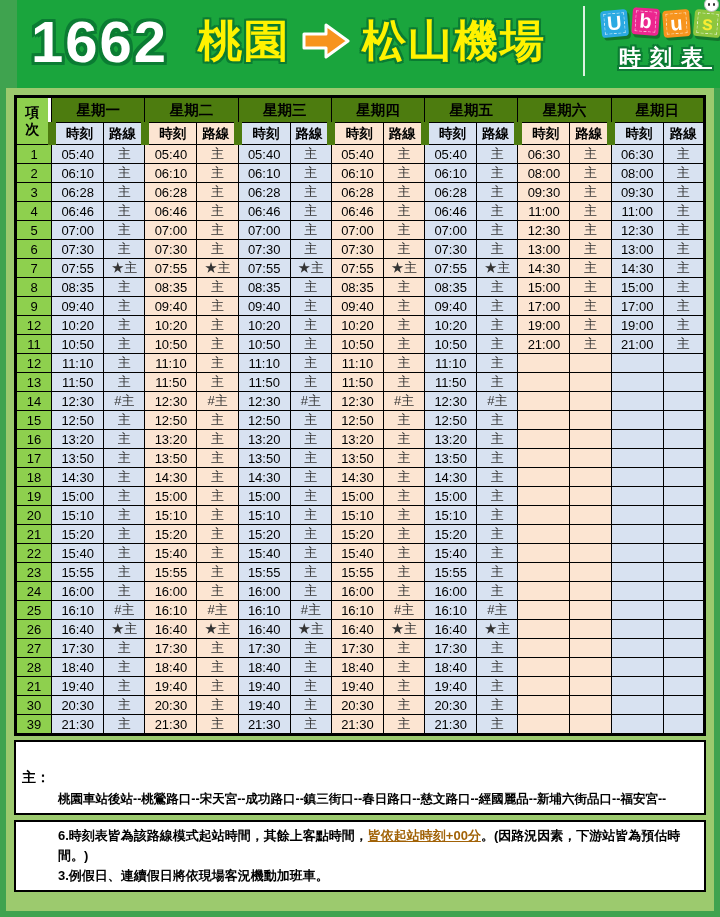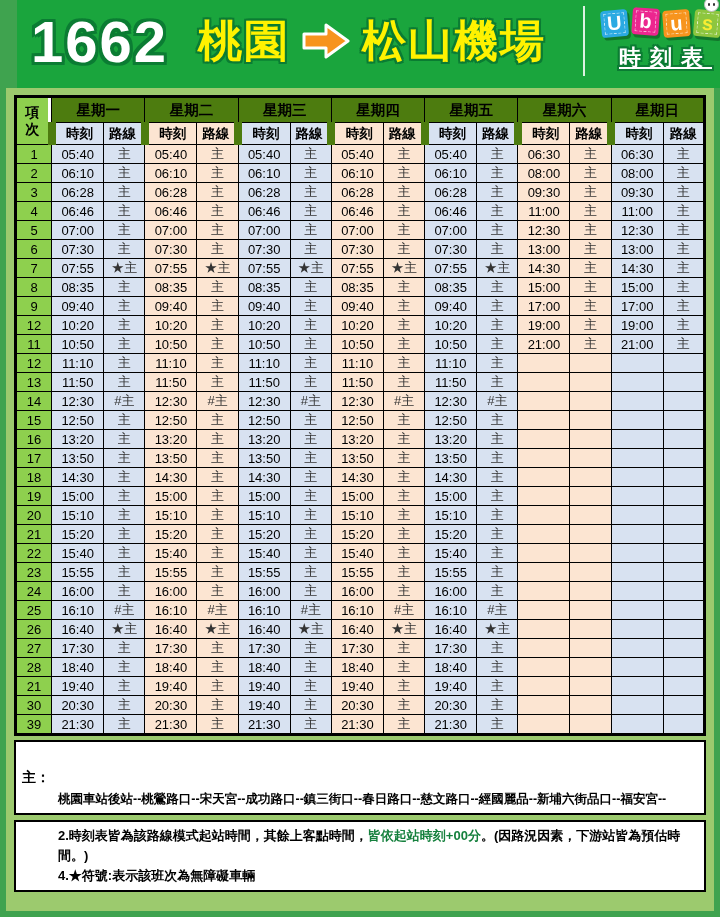--- a/index.html
+++ b/index.html
@@ -62,21 +62,21 @@
   
   .main-route-box { margin-top:4px; background:#fff; border:2px solid #000; padding:4px 8px 4px 6px;
                     display:flex; align-items:center; min-height:48px; }
   .main-route-label { font-size:14px; font-weight:700; margin-right:8px; white-space:nowrap; }
   .main-route-lines { font-size:12.5px; font-weight:700; line-height:1.55;margin-top:44px; }
 
   
   .notes-box { margin-top:5px; background:#fff; border:2px solid #000; padding:4px 10px 4px 8px; }
   .note-line { font-size:13px; font-weight:700; line-height:20px; color:#000; }
   .note-line.indent { padding-left:34px; }
-  .note-red { color:#15803d; font-weight:800; }
+  .note-red { color:#a16207; text-decoration:underline; font-weight:800; }
 </style>
 </head>
 <body>
 
 <div class="page">
 
   <div class="banner">
     <div class="route-number o3">1662</div>
     <div class="city origin o2">桃園</div>
     <div class="arrow-wrap">
@@ -681,19 +681,19 @@
     </table>
 
     <div class="main-route-box">
       <div class="main-route-label">主：</div>
       <div class="main-route-lines">
         <div>桃園車站後站--桃鶯路口--宋天宮--成功路口--鎮三街口--春日路口--慈文路口--經國麗品--新埔六街品口--福安宮--</div>
       </div>
     </div>
 
     <div class="notes-box">
-      <div class="note-line indent"><span>2.時刻表皆為該路線模式起站時間，其餘上客點時間，</span><span class="note-red">皆依起站時刻+00分</span><span>。(因路況因素，下游站皆為預估時間。)</span></div>
-      <div class="note-line indent">4.★符號:表示該班次為無障礙車輛</div>
+      <div class="note-line indent"><span>6.時刻表皆為該路線模式起站時間，其餘上客點時間，</span><span class="note-red">皆依起站時刻+00分</span><span>。(因路況因素，下游站皆為預估時間。)</span></div>
+      <div class="note-line indent">3.例假日、連續假日將依現場客況機動加班車。</div>
 
     </div>
 
   </div>
 </div>
 
 </body></html>

